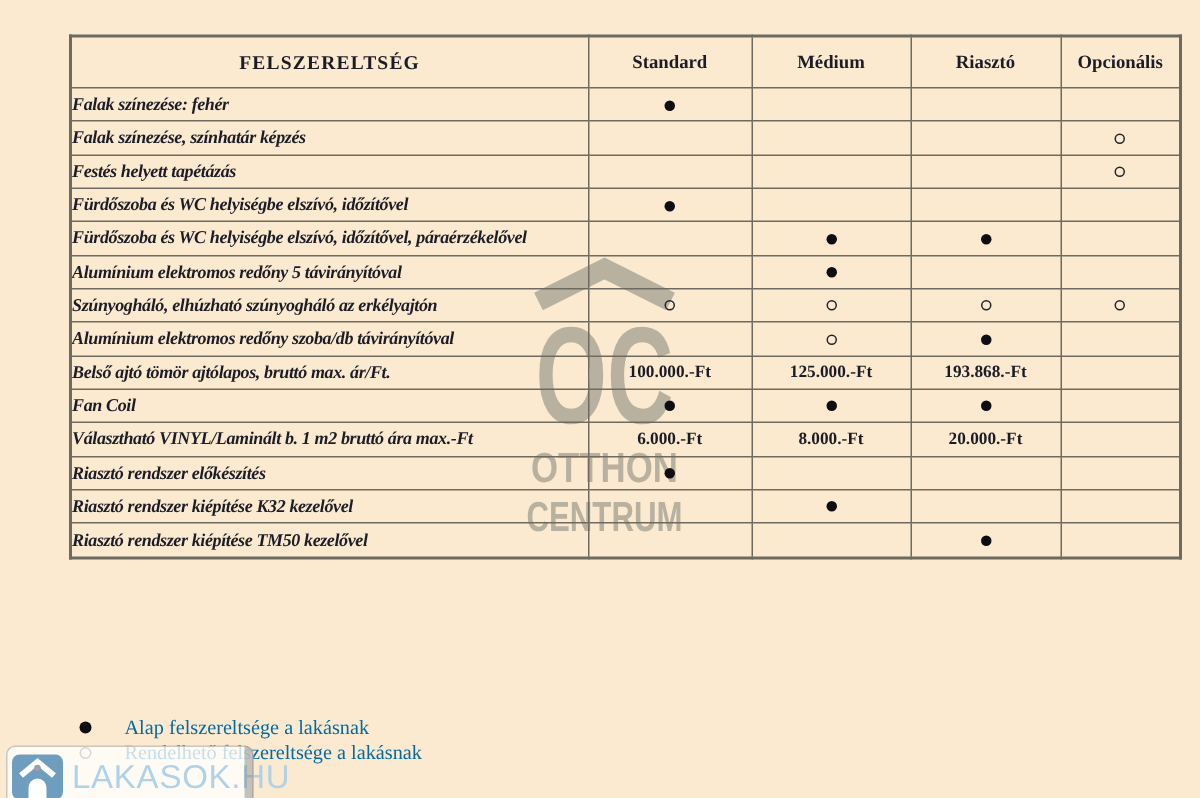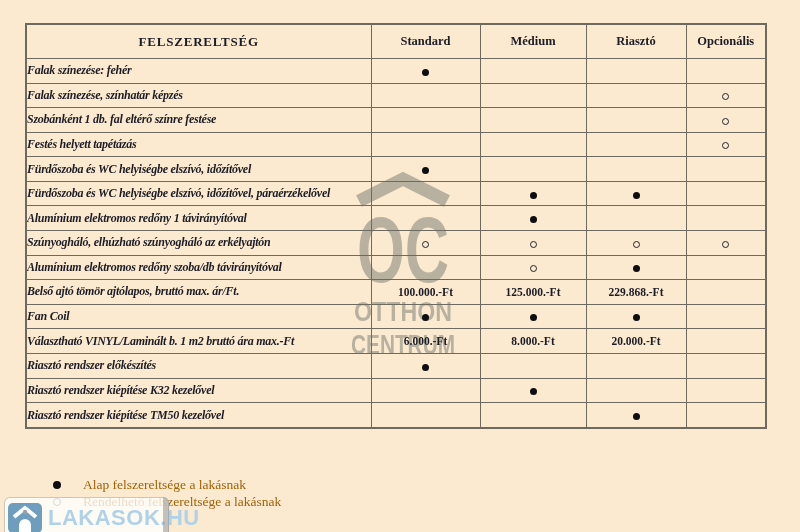--- a/index.html
+++ b/index.html
@@ -14,22 +14,22 @@
   
   .wm-oc{
     position:absolute;left:343px;top:170px;
     width:120px;height:200px;
     opacity:0.75;
     z-index:1;
   }
 
   
   table.spec{
-    position:absolute;left:25px;top:23px;
-    width:740px;height:406px;
+    position:absolute;left:46px;top:23px;
+    width:740px;height:350px;
     border-collapse:collapse;table-layout:fixed;
     z-index:2;
   }
   table.spec th, table.spec td{
     border:1px solid #6e6a60;
     background:transparent;
     color:#1c1c26;
     padding:0;
   }
   table.spec{border:2px solid #6e6a60;}
@@ -57,21 +57,21 @@
     background:#0d0d12;vertical-align:middle;
   }
   .ring{
     display:inline-block;width:5px;height:5px;border-radius:50%;
     border:1.6px solid #23232b;background:transparent;vertical-align:middle;
   }
 
   
   .legend{
     position:absolute;left:53px;top:476px;
-    font-size:13.5px;color:#a16207;
+    font-size:13.5px;color:#0369a1;
     z-index:3;
   }
   .legend-line{display:flex;align-items:center;height:17px;}
   .legend-marker{width:30px;display:flex;align-items:center;justify-content:flex-start;}
   .legend .dot{width:8px;height:8px;}
   .legend .ring{width:6px;height:6px;border-width:1.5px;border-color:#4a4a50;}
 
   
   .lakasok-box{
     position:absolute;left:4px;top:497px;
@@ -89,21 +89,21 @@
     border-radius:0 6px 6px 0;
   }
   .lakasok-icon{
     width:34px;height:30px;flex:0 0 34px;
     margin-left:3px;
     background:#6f9dbd;border-radius:5px;
     position:relative;
   }
   .lakasok-text{
     font-family:"Liberation Sans",sans-serif;
-    font-weight:bold;font-size:22px;
+    font-weight:normal;font-size:22px;
     color:#b0d2e9;letter-spacing:0.5px;
     margin-left:6px;white-space:nowrap;
   }
 </style>
 </head>
 <body>
 
 <div class="canvas">
 
   <svg class="wm-oc" viewBox="0 0 120 200" xmlns="http://www.w3.org/2000/svg">
@@ -139,27 +139,20 @@
           <td class="mark"></td>
         </tr>
         <tr>
           <td class="label">Falak színezése, színhatár képzés</td>
           <td class="mark"></td>
           <td class="mark"></td>
           <td class="mark"></td>
           <td class="mark"><span class="ring"></span></td>
         </tr>
         <tr>
-          <td class="label">Szobánként 1 db. fal eltérő színre festése</td>
-          <td class="mark"></td>
-          <td class="mark"></td>
-          <td class="mark"></td>
-          <td class="mark"><span class="ring"></span></td>
-        </tr>
-        <tr>
           <td class="label">Festés helyett tapétázás</td>
           <td class="mark"></td>
           <td class="mark"></td>
           <td class="mark"></td>
           <td class="mark"><span class="ring"></span></td>
         </tr>
         <tr>
           <td class="label">Fürdőszoba és WC helyiségbe elszívó, időzítővel</td>
           <td class="mark"><span class="dot"></span></td>
           <td class="mark"></td>
@@ -167,21 +160,21 @@
           <td class="mark"></td>
         </tr>
         <tr>
           <td class="label">Fürdőszoba és WC helyiségbe elszívó, időzítővel, páraérzékelővel</td>
           <td class="mark"></td>
           <td class="mark"><span class="dot"></span></td>
           <td class="mark"><span class="dot"></span></td>
           <td class="mark"></td>
         </tr>
         <tr>
-          <td class="label">Alumínium elektromos redőny 1 távirányítóval</td>
+          <td class="label">Alumínium elektromos redőny 5 távirányítóval</td>
           <td class="mark"></td>
           <td class="mark"><span class="dot"></span></td>
           <td class="mark"></td>
           <td class="mark"></td>
         </tr>
         <tr>
           <td class="label">Szúnyogháló, elhúzható szúnyogháló az erkélyajtón</td>
           <td class="mark"><span class="ring"></span></td>
           <td class="mark"><span class="ring"></span></td>
           <td class="mark"><span class="ring"></span></td>
@@ -191,21 +184,21 @@
           <td class="label">Alumínium elektromos redőny szoba/db távirányítóval</td>
           <td class="mark"></td>
           <td class="mark"><span class="ring"></span></td>
           <td class="mark"><span class="dot"></span></td>
           <td class="mark"></td>
         </tr>
         <tr>
           <td class="label">Belső ajtó tömör ajtólapos, bruttó max. ár/Ft.</td>
           <td class="mark">100.000.-Ft</td>
           <td class="mark">125.000.-Ft</td>
-          <td class="mark">229.868.-Ft</td>
+          <td class="mark">193.868.-Ft</td>
           <td class="mark"></td>
         </tr>
         <tr>
           <td class="label">Fan Coil</td>
           <td class="mark"><span class="dot"></span></td>
           <td class="mark"><span class="dot"></span></td>
           <td class="mark"><span class="dot"></span></td>
           <td class="mark"></td>
         </tr>
         <tr>

